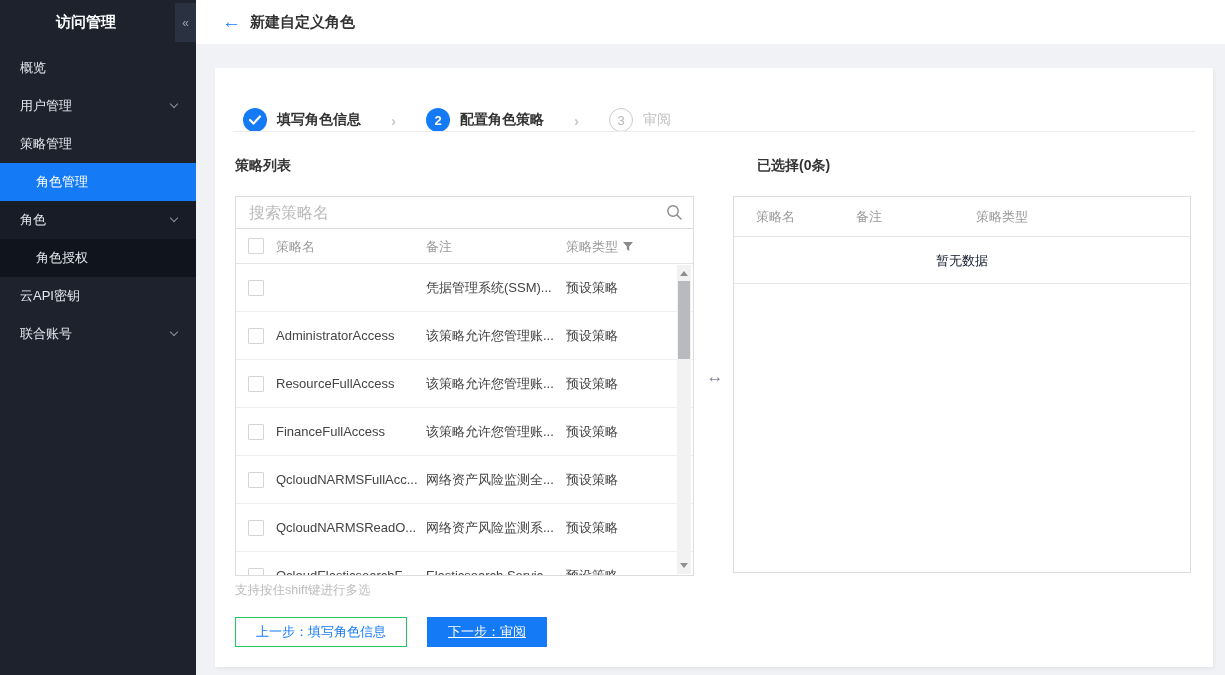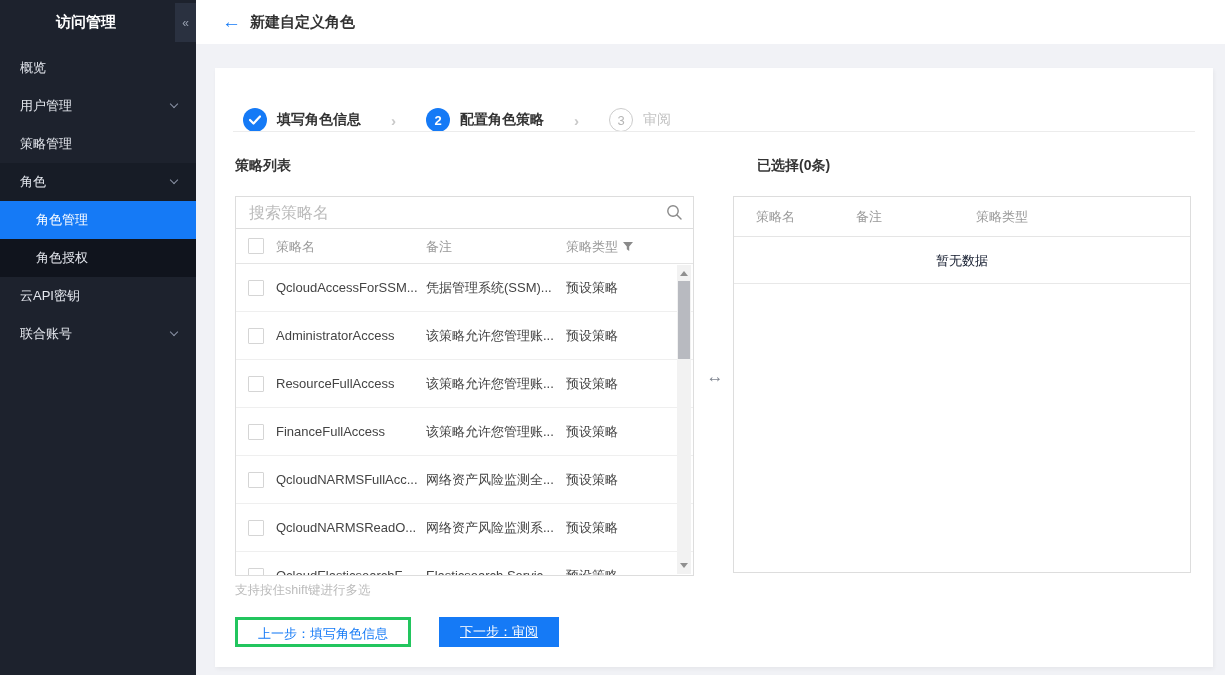--- a/index.html
+++ b/index.html
@@ -83,41 +83,41 @@
   .selected-box { position:absolute; left:518px; top:128px; width:458px; height:377px; border:1px solid #ddd; background:#fff; }
   .selected-head { position:relative; height:40px; border-bottom:1px solid #e5e5e5; color:#999; }
   .selected-head .col { position:absolute; line-height:40px; }
   .col.s-name { left:22px; } .col.s-note { left:122px; } .col.s-type { left:242px; }
   .empty-row { height:47px; line-height:47px; text-align:center; color:#0f172a; border-bottom:1px solid #e8e8e8; }
 
   
   .hint { position:absolute; left:20px; top:514px; color:#bcbcbc; font-size:12.5px; }
   .footer-btns { position:absolute; left:20px; top:549px; display:flex; }
   .btn { height:30px; line-height:28px; padding:0 20px; font-size:13px; cursor:pointer; text-align:center; }
-  .btn.secondary { background:#fff; border:3px solid #22c55e; color:#157af6; margin-right:28px; }
+  .btn.secondary { background:#fff; border:1px solid #22c55e; color:#157af6; margin-right:20px; }
   .btn.primary { background:#157af6; border:1px solid #157af6; color:#fff;text-decoration:underline; }
 
   svg { display:block; }
 </style>
 </head>
 <body>
 
 <div class="sidebar">
   <div class="sidebar-header">
     <div class="sidebar-title">访问管理</div>
     <div class="collapse-btn">
       <span>«</span>
     </div>
   </div>
   <div class="nav">
       <div class="nav-item"><span>概览</span></div>
       <div class="nav-item"><span>用户管理</span><span class="chev"></span></div>
       <div class="nav-item"><span>策略管理</span></div>
+      <div class="nav-item sub selected"><span>角色管理</span></div>
       <div class="nav-item group-open"><span>角色</span><span class="chev"></span></div>
-      <div class="nav-item sub selected"><span>角色管理</span></div>
       <div class="nav-item sub"><span>角色授权</span></div>
       <div class="nav-item"><span>云API密钥</span></div>
       <div class="nav-item"><span>联合账号</span><span class="chev"></span></div>
     </div>
 </div>
 
 <div class="topbar">
   <div class="back-arrow">←</div>
   <div class="page-title">新建自定义角色</div>
 </div>
@@ -163,21 +163,20 @@
       <span class="checkbox"></span>
       <span class="col c-name">策略名</span>
       <span class="col c-note">备注</span>
       <span class="col c-type"><span>策略类型</span><span class="filter-icon"><svg width="10" height="10" viewBox="0 0 10 10">
               <path d="M0 0h10L6.2 4.4V9L3.8 7.2V4.4z" fill="#8a8a8a"></path>
             </svg></span></span>
     </div>
     <div class="rows-viewport">
         <div class="trow">
           <span class="checkbox"></span>
-          <span class="col c-name">QcloudAccessForSSM...</span>
           <span class="col c-note">凭据管理系统(SSM)...</span>
           <span class="col c-type">预设策略</span>
         </div>
         <div class="trow">
           <span class="checkbox"></span>
           <span class="col c-name">AdministratorAccess</span>
           <span class="col c-note">该策略允许您管理账...</span>
           <span class="col c-type">预设策略</span>
         </div>
         <div class="trow">

